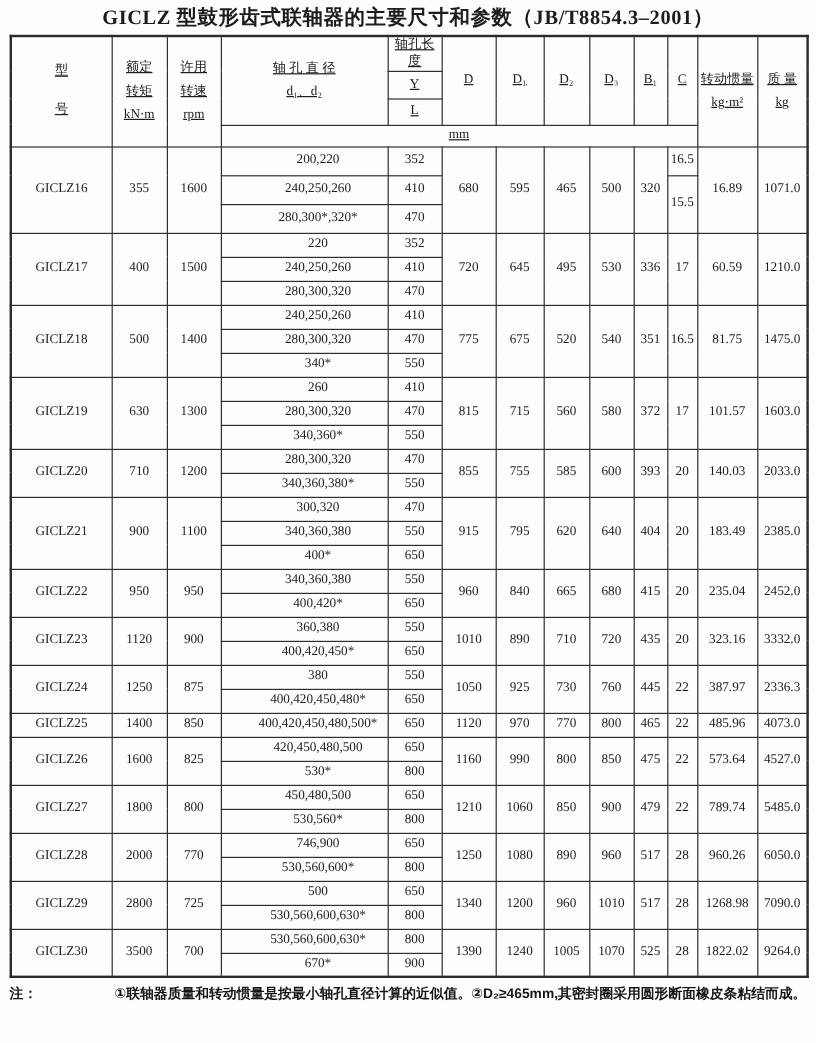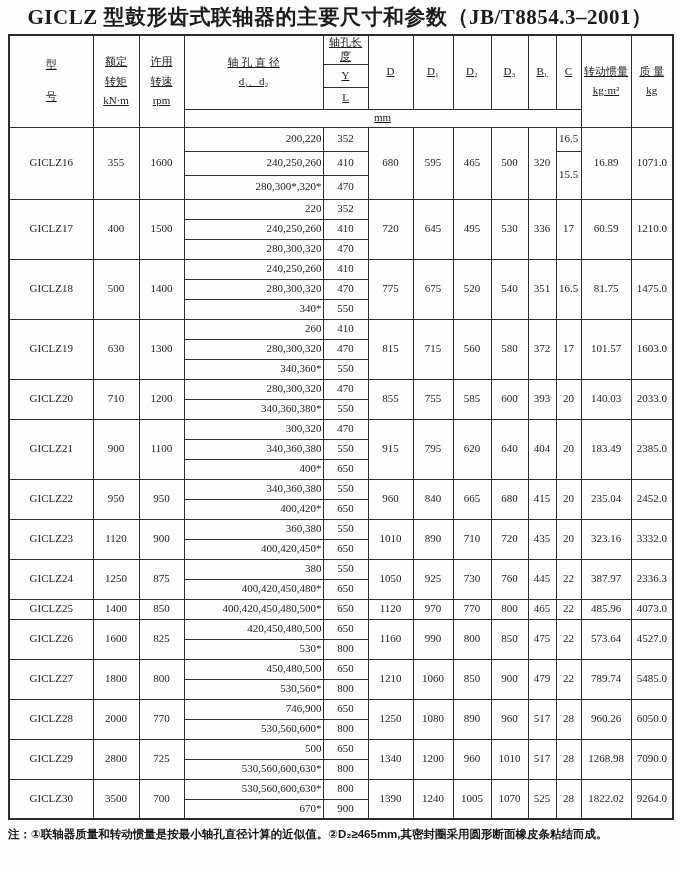--- a/index.html
+++ b/index.html
@@ -5,21 +5,21 @@
   * { box-sizing: border-box; }
   html, body {
     margin: 0; padding: 0;
     background: #ffffff;
     width: 680px;
     font-family: "Liberation Serif", "DejaVu Serif", serif;
     color: #1c1c1c;
   }
   .page { width: 680px; height: 869px; padding: 1px 8px 0 8px; background: #fdfdfc; }
   .title {
-    font-size: 21px;
+    font-size: 17px;
     font-weight: bold;
     text-align: center;
     margin: 2px 0 3px 0;
     letter-spacing: 0.5px;
     white-space: nowrap;
   }
   table.spec-table {
     border-collapse: collapse;
     table-layout: fixed;
     width: 664px;
@@ -37,33 +37,33 @@
   }
   thead th { white-space: pre-line; text-decoration: underline; }
   th.lh-wide { line-height: 2.9; }
   th.lh-mid  { line-height: 1.75; }
   tr.hr1 th { height: 22px; }
   tr.hr2 th { height: 23px; }
   tr.hr3 th { height: 22px; }
   tr.hr4 th { height: 18px; margin-left: 48px; }
   tbody tr { height: 20px; }
   tbody tr.tall { height: 24px; }
-  td.bore { text-align: right; padding-left: 24px; }
+  td.bore { text-align: center; padding-left: 24px; }
   .notes {
     display: flex;
     align-items: flex-start;
     margin-top: 5px;
     font-family: "Liberation Sans", "DejaVu Sans", sans-serif;
     font-weight: bold;
     font-size: 11.5px;
     line-height: 1.6;
     color: #151515;
   }
   .notes-label { flex: 0 0 auto; white-space: nowrap; }
-  .notes-lines { flex: 1 1 auto; }
+  .notes-lines { flex: 1 1 auto; text-align: right; }
 </style>
 </head>
 <body>
 
 <div class="page">
 
   <div class="title">GICLZ 型鼓形齿式联轴器的主要尺寸和参数（JB/T8854.3–2001）</div>
 
   <table class="spec-table">
     <colgroup>

